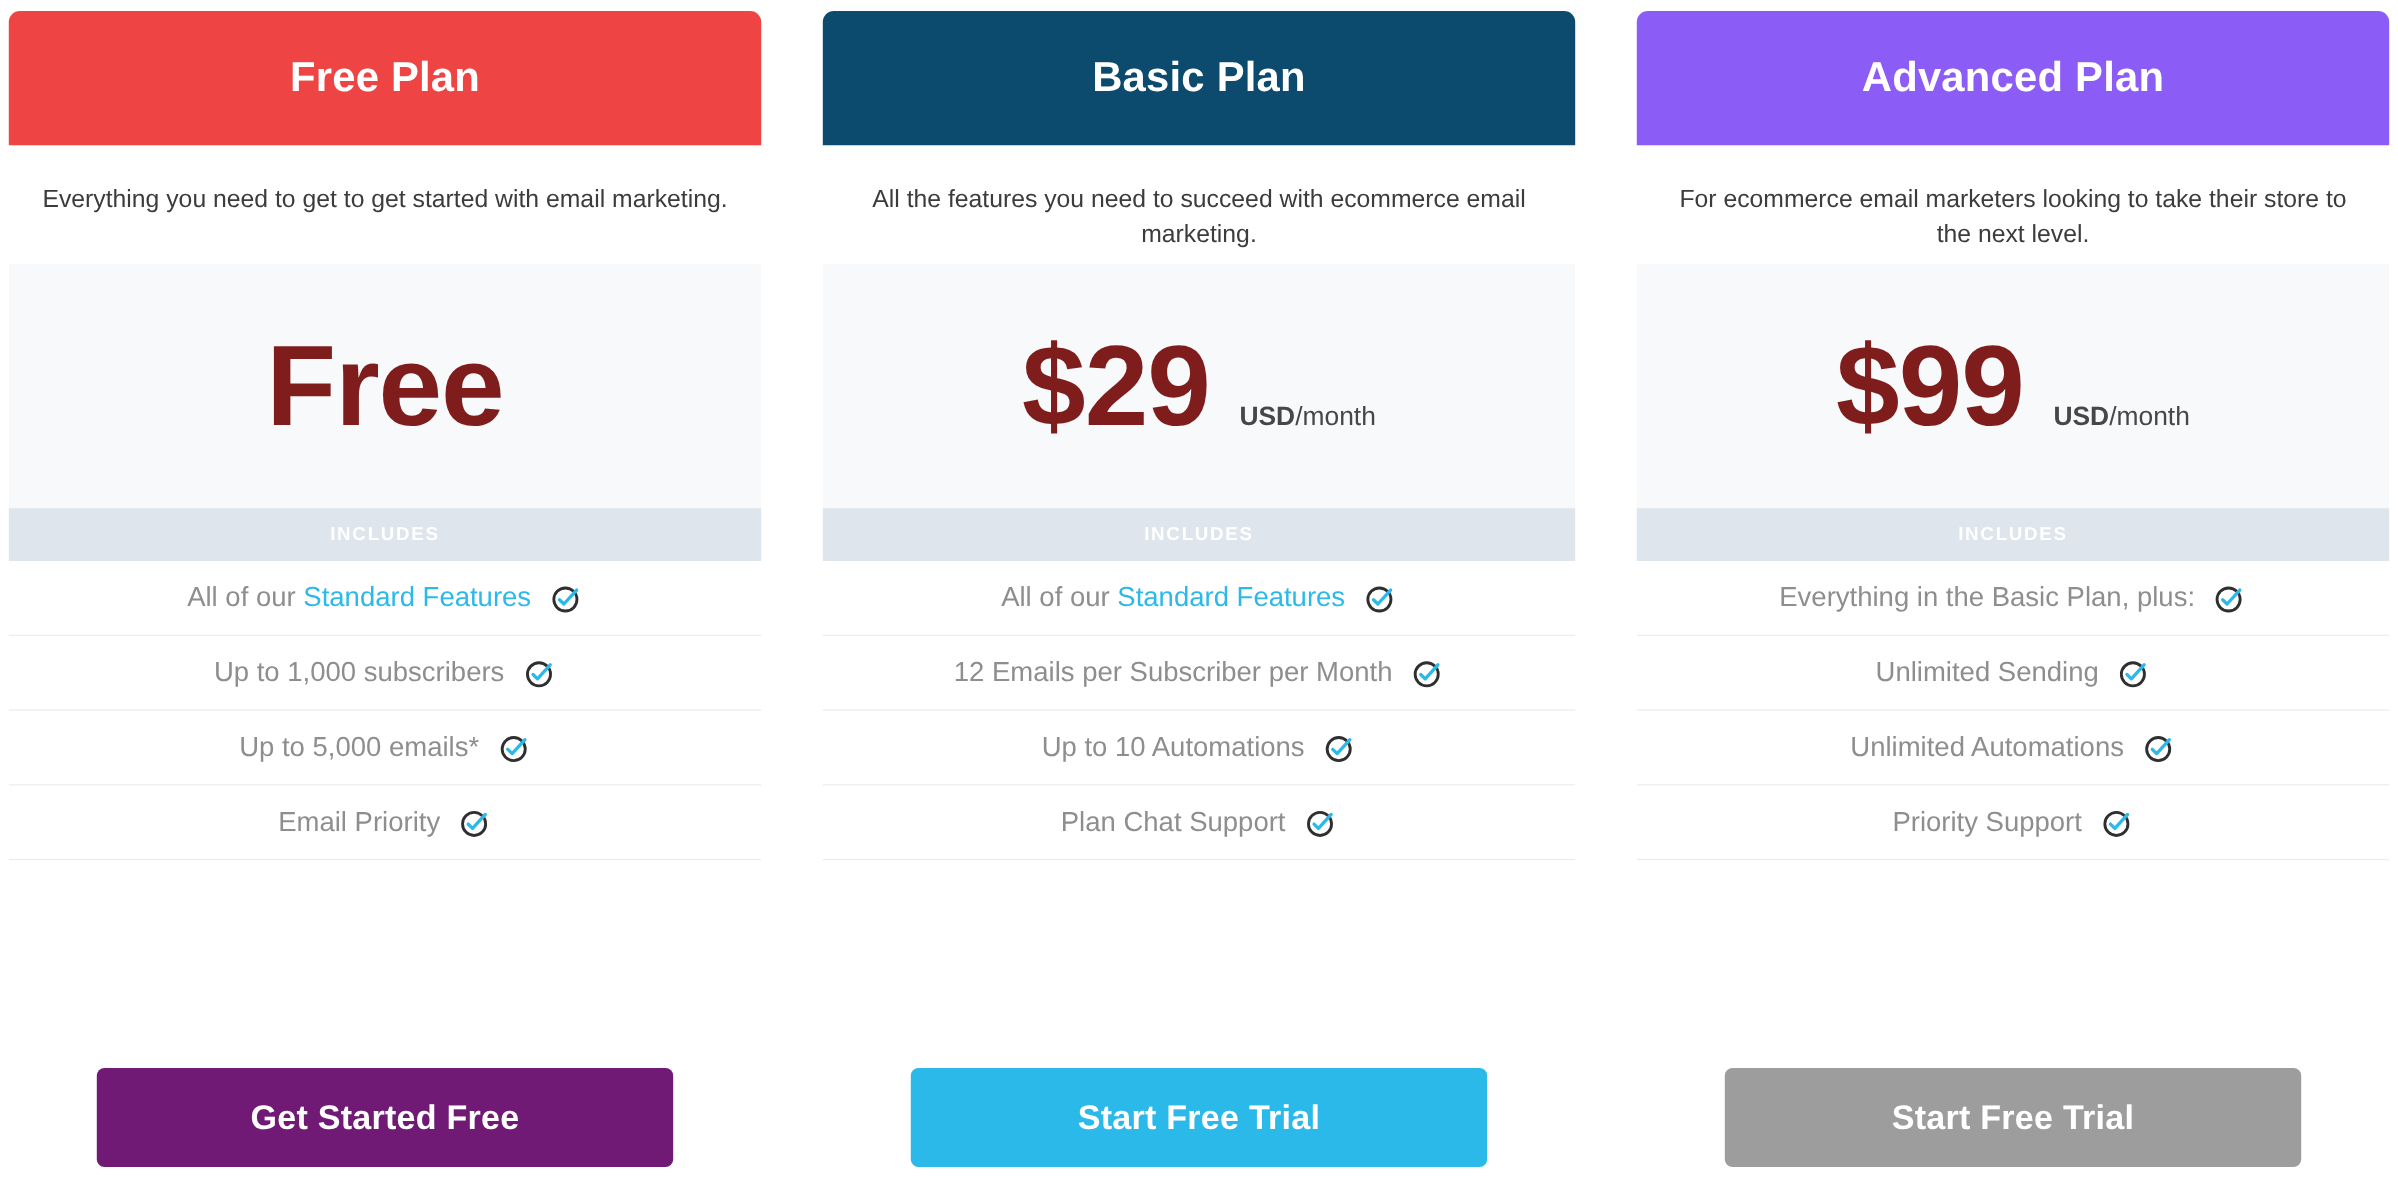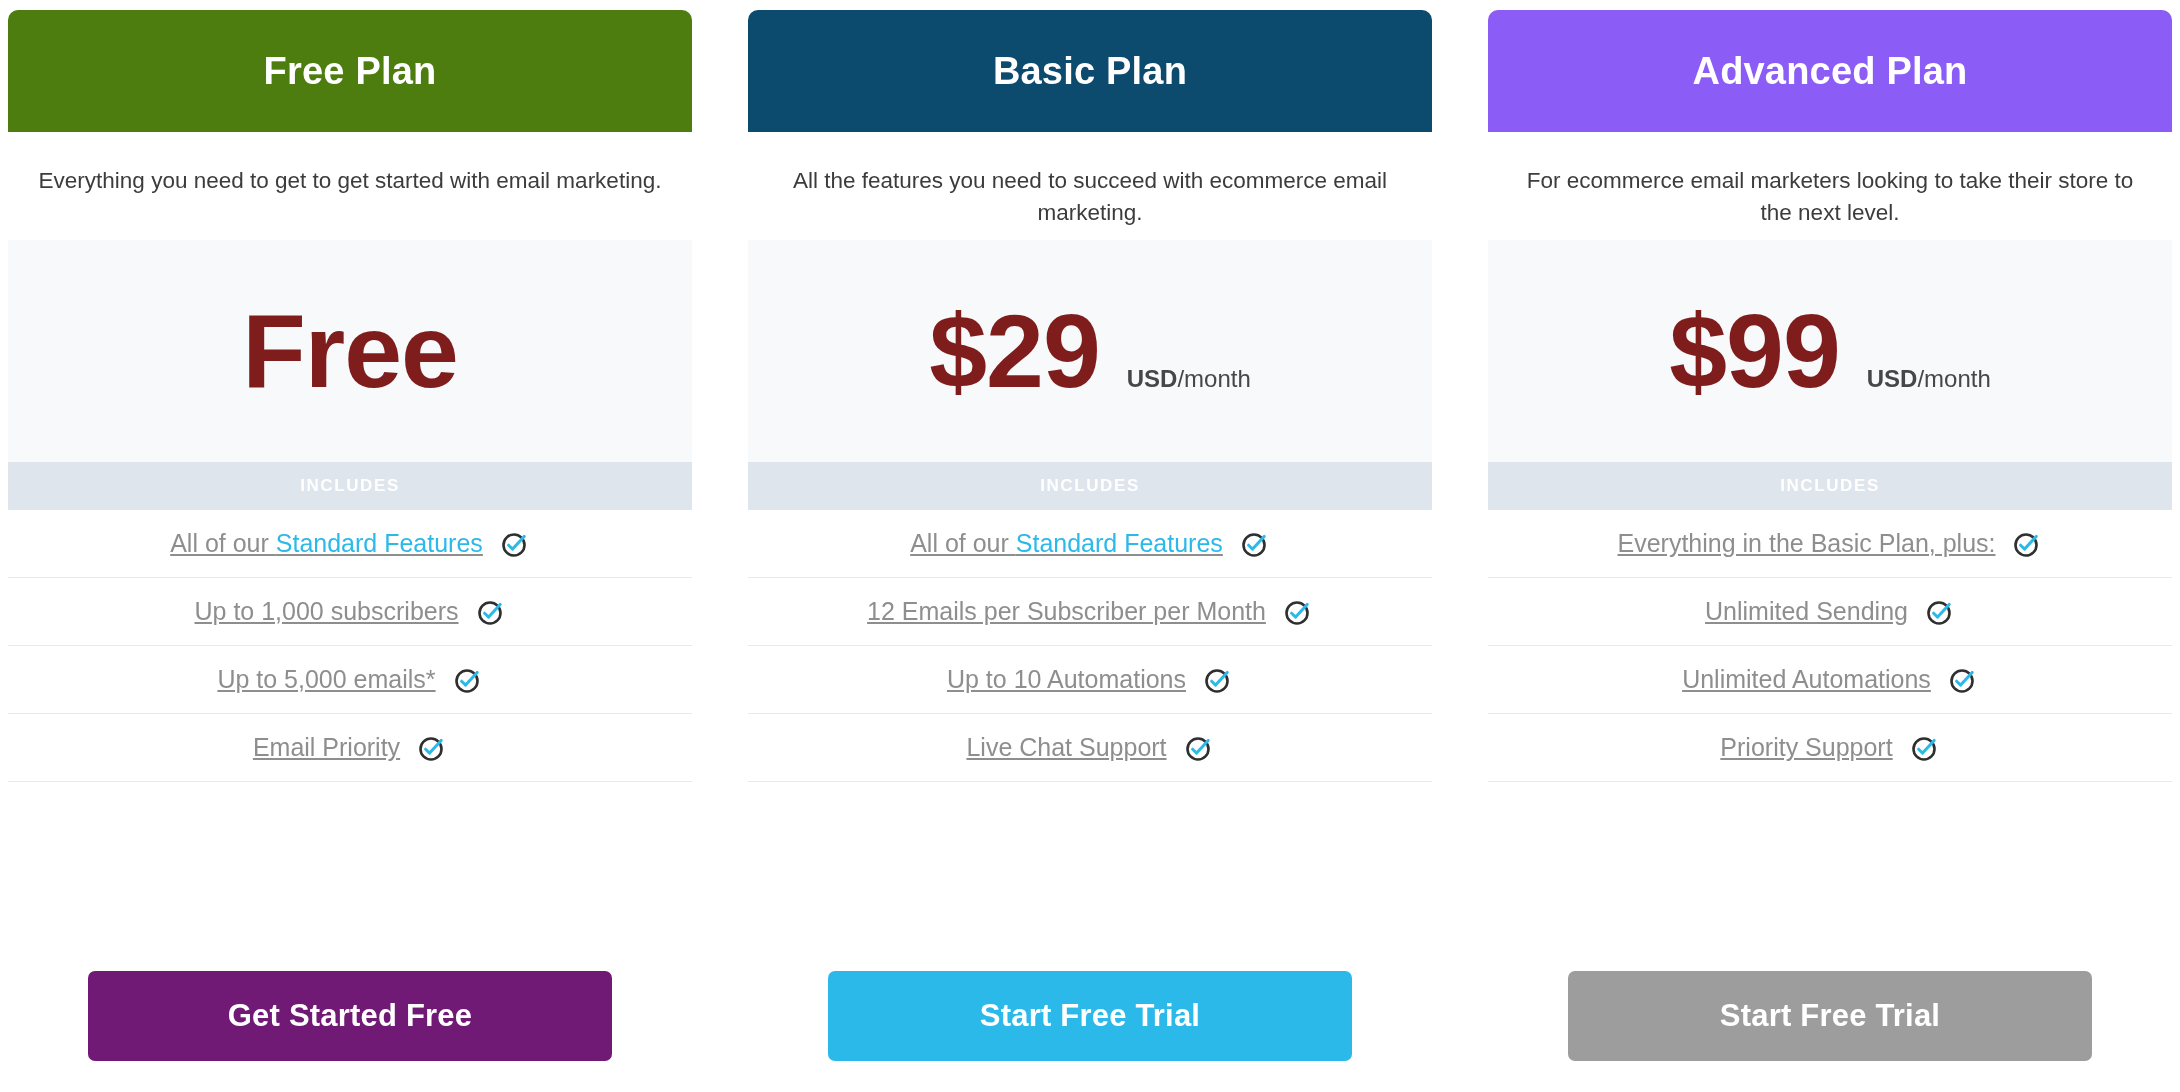--- a/index.html
+++ b/index.html
@@ -119,21 +119,20 @@
     align-items: center;
     justify-content: center;
     border-bottom: 1px solid #e6ebf0;
     box-sizing: border-box;
     padding: 0 12px;
   }
   .feature-text {
     color: #8e8e8e;
     font-size: 25px;
     white-space: nowrap;
-    text-decoration: underline;
   }
   .feature-text .link {
     color: #2bb9ea;
   }
   .check-icon {
     margin-left: 17px;
     flex: 0 0 auto;
     display: inline-flex;
     align-items: center;
     justify-content: center;
@@ -159,21 +158,21 @@
     font-family: "Liberation Sans", sans-serif;
     cursor: pointer;
     letter-spacing: 0.2px;
   }
 </style>
 </head>
 <body>
 
 <div class="pricing-grid" id="grid">
     <div class="plan-card">
-      <div class="plan-header" style="background: #4d7c0f;">
+      <div class="plan-header" style="background: #ef4444;">
         <div class="plan-header-title">Free Plan</div>
       </div>
       <div class="plan-tagline">Everything you need to get to get started with email marketing.</div>
       <div class="price-panel">
         <div class="price-inner">
           <span class="price-amount">Free</span>
         </div>
       </div>
       <div class="includes-band">
         <span class="includes-label">INCLUDES</span>
@@ -256,21 +255,21 @@
         <div class="feature-row">
           <span class="feature-text"><span>Up to 10 Automations</span></span>
           <span class="check-icon">
             <svg width="30" height="30" viewBox="0 0 30 30" aria-hidden="true">
               <circle cx="14" cy="16" r="10.5" fill="none" stroke="#2f2f2f" stroke-width="2.6"></circle>
               <path d="M8.6 16.2 L12.6 20.1 L24.2 7.4" fill="none" stroke="#2bb9ea" stroke-width="3" stroke-linecap="round" stroke-linejoin="round"></path>
             </svg>
           </span>
         </div>
         <div class="feature-row">
-          <span class="feature-text"><span>Live Chat Support</span></span>
+          <span class="feature-text"><span>Plan Chat Support</span></span>
           <span class="check-icon">
             <svg width="30" height="30" viewBox="0 0 30 30" aria-hidden="true">
               <circle cx="14" cy="16" r="10.5" fill="none" stroke="#2f2f2f" stroke-width="2.6"></circle>
               <path d="M8.6 16.2 L12.6 20.1 L24.2 7.4" fill="none" stroke="#2bb9ea" stroke-width="3" stroke-linecap="round" stroke-linejoin="round"></path>
             </svg>
           </span>
         </div>
       </div>
       <div class="plan-footer">
         <button class="cta-button" style="background: rgb(43, 185, 234);">Start Free Trial</button>

